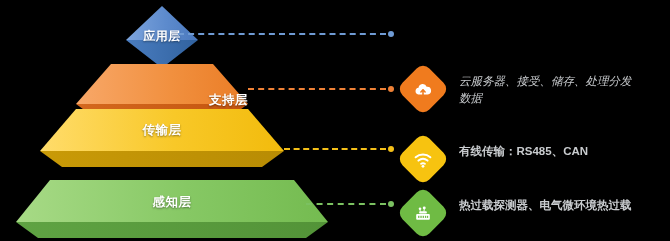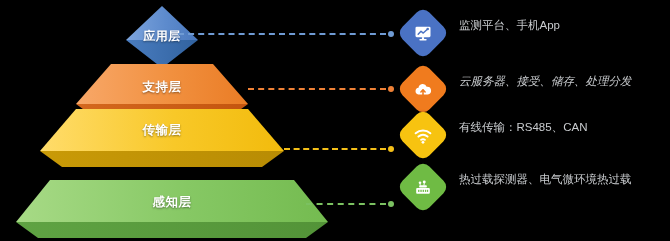--- a/index.html
+++ b/index.html
@@ -77,21 +77,21 @@
               <stop offset="100%" stop-color="#ea7c25"></stop>
           </linearGradient>
           <linearGradient id="gSupD" x1="0" y1="0" x2="1" y2="0">
             <stop offset="0%" stop-color="#d4681e"></stop>
               <stop offset="100%" stop-color="#c4550f"></stop>
           </linearGradient>
         </defs>
         <polygon points="35,0 137,0 172,40 0,40" fill="url(#gSup)"></polygon>
         <polygon points="0,40 172,40 150,56 22,56" fill="url(#gSupD)"></polygon>
       </svg>
-      <div class="layer-label" style="top:15px;font-size:12.5px;">支持层</div>
+      <div class="layer-label" style="top:28px;font-size:12.5px;text-align:right;">支持层</div>
     </div>
 
     <div class="layer" style="left:40px;top:109px;width:244px;height:58px;">
       <svg width="244" height="58" viewBox="0 0 244 58">
         <defs>
           <linearGradient id="gTra" x1="0" y1="0" x2="1" y2="0">
             <stop offset="0%" stop-color="#ffdc6b"></stop>
               <stop offset="55%" stop-color="#f8c828"></stop>
               <stop offset="100%" stop-color="#f2bb0c"></stop>
           </linearGradient>
@@ -138,62 +138,49 @@
     <span class="dash"></span>
     <span class="dot"></span>
   </div>
   <div class="connector" style="left:306px;top:203px;width:88px;color:#7bc161;">
     <span class="dash"></span>
     <span class="dot"></span>
   </div>
 
   <div class="rows">
 
-    <div class="row" style="top:14px;">
-      <div class="badge" style="background:#4a72c4;">
-        <svg width="20" height="20" viewBox="0 0 24 24" fill="none">
-          <rect x="3" y="4.5" width="18" height="12.5" rx="1.6" fill="#ffffff"></rect>
-          <path d="M6.2 13.4 L9.6 9.9 L12.3 12.1 L17.6 7.3" stroke="#4a72c4" stroke-width="1.7" stroke-linecap="round" stroke-linejoin="round" fill="none"></path>
-          <circle cx="17.6" cy="7.3" r="1.5" fill="#4a72c4"></circle>
-          <rect x="10.7" y="17" width="2.6" height="2.8" fill="#ffffff"></rect>
-          <rect x="7.6" y="19.3" width="8.8" height="1.7" rx=".85" fill="#ffffff"></rect>
-        </svg>
-      </div>
-      <div class="row-text">
-        <div class="ln">监测平台、手机App</div>
-      </div>
-    </div>
 
     <div class="row" style="top:70px;font-style:italic;">
       <div class="badge" style="background:#f07b1e;">
         <svg width="21" height="21" viewBox="0 0 24 24" fill="none">
           <path d="M6.6 17.4 A3.9 3.9 0 0 1 6.9 9.7 A4.8 4.8 0 0 1 16.2 8.6 A3.9 3.9 0 0 1 17.4 17.4 Z" fill="#ffffff"></path>
           <path d="M12 18.8 L12 12.4 M12 12.1 L9.6 14.6 M12 12.1 L14.4 14.6" stroke="#f07b1e" stroke-width="1.8" stroke-linecap="round" stroke-linejoin="round"></path>
         </svg>
       </div>
       <div class="row-text">
         <div class="ln">云服务器、接受、储存、处理分发</div>
+        <div class="ln">数据</div>
       </div>
     </div>
 
-    <div class="row" style="top:116px;">
+    <div class="row" style="top:140px;font-weight:bold;">
       <div class="badge" style="background:#f7c310;">
         <svg width="21" height="21" viewBox="0 0 24 24" fill="none">
           <path d="M3.6 9.2 A13 13 0 0 1 20.4 9.2" stroke="#ffffff" stroke-width="2.3" stroke-linecap="round" fill="none"></path>
           <path d="M6.8 13 A8.4 8.4 0 0 1 17.2 13" stroke="#ffffff" stroke-width="2.3" stroke-linecap="round" fill="none"></path>
           <path d="M9.9 16.6 A4 4 0 0 1 14.1 16.6" stroke="#ffffff" stroke-width="2.3" stroke-linecap="round" fill="none"></path>
           <circle cx="12" cy="19.6" r="1.6" fill="#ffffff"></circle>
         </svg>
       </div>
       <div class="row-text">
         <div class="ln">有线传输：RS485、CAN</div>
       </div>
     </div>
 
-    <div class="row" style="top:168px;">
+    <div class="row" style="top:194px;font-weight:bold;">
       <div class="badge" style="background:#6fbb44;">
         <svg width="21" height="21" viewBox="0 0 24 24" fill="none">
           <rect x="4.2" y="12.4" width="15.6" height="6.4" rx="1.1" fill="#ffffff"></rect>
           <rect x="6.4" y="14.4" width="1.5" height="2.4" fill="#6fbb44"></rect>
           <rect x="9" y="14.4" width="1.5" height="2.4" fill="#6fbb44"></rect>
           <rect x="11.6" y="14.4" width="1.5" height="2.4" fill="#6fbb44"></rect>
           <rect x="14.2" y="14.4" width="1.5" height="2.4" fill="#6fbb44"></rect>
           <rect x="16.6" y="14.4" width="1.3" height="2.4" fill="#6fbb44"></rect>
           <rect x="7.6" y="9.3" width="8.8" height="2.6" rx=".9" fill="#ffffff"></rect>
           <circle cx="8.6" cy="6.4" r="1.5" fill="#ffffff"></circle>

